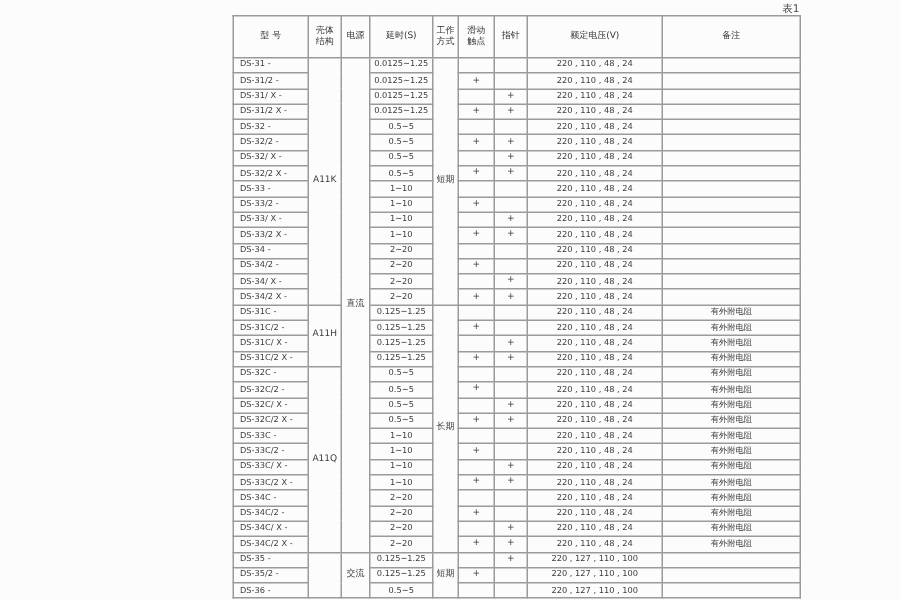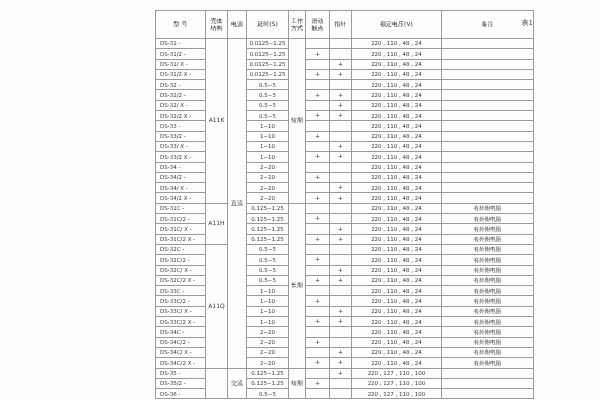--- a/index.html
+++ b/index.html
@@ -5,21 +5,21 @@
   html, body {
     margin: 0; padding: 0;
     width: 600px; height: 400px;
     background: #fcfcfc;
     font-family: "DejaVu Sans", "Liberation Sans", sans-serif;
     color: #3b3b3b;
     overflow: hidden;
   }
   .page { position: relative; width: 600px; height: 400px; }
   .corner-label {
-    position: absolute; top: 18px; left: 155px; width: 378px;
+    position: absolute; top: 1px; left: 155px; width: 378px;
     text-align: right; font-size: 7px; color: #444;
   }
   table.spec-table {
     position: absolute; top: 10px; left: 155px;
     width: 378px;
     border-collapse: collapse; table-layout: fixed;
     border: 1px solid #6f6f6f;
   }
   .spec-table th, .spec-table td {
     border: 1px solid #9a9a9a;

